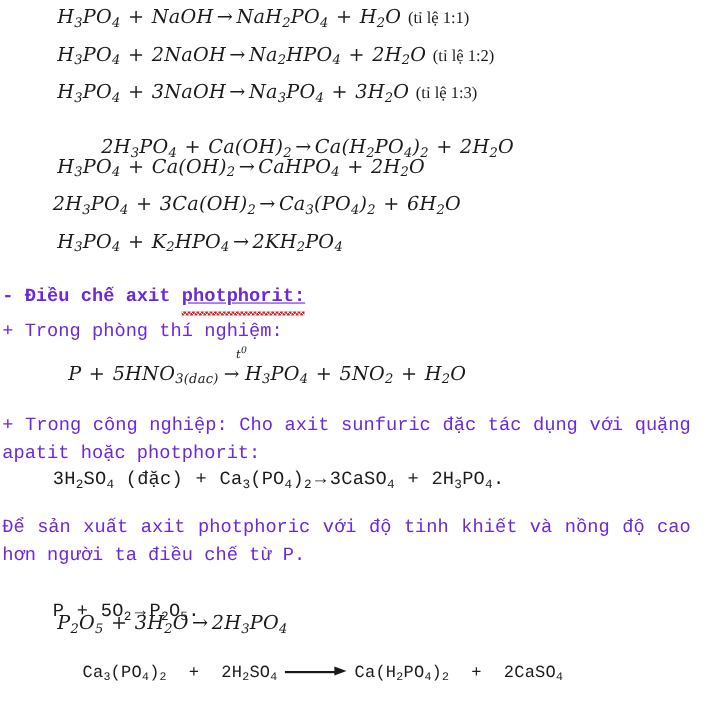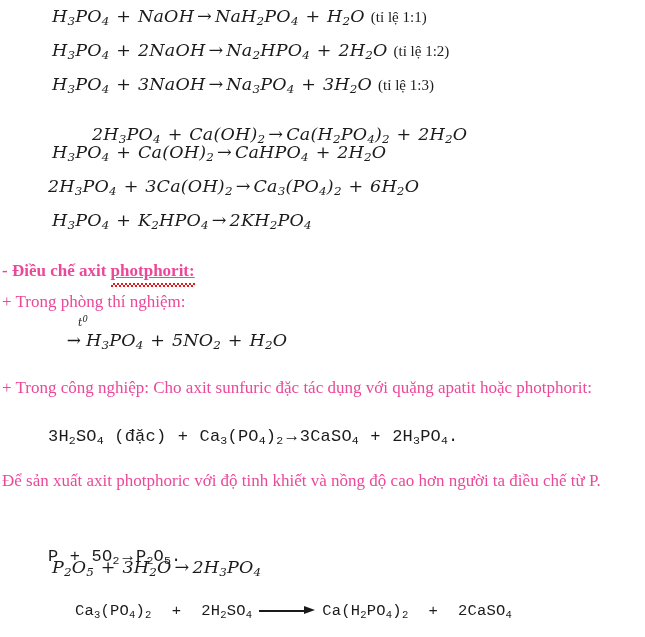--- a/index.html
+++ b/index.html
@@ -56,24 +56,24 @@
     font-family: "Liberation Serif", "DejaVu Serif", serif;
     font-size: 15px;
     padding-left: 6px;
     letter-spacing: 0;
     margin-top: 24px;
   }
 
   
   .para {
     position: absolute;
-    font-family: Liberation Serif, serif;
+    font-family: Liberation Mono, monospace;
     font-size: 17px;
     line-height: 25px;
-    color: #ec4899;
+    color: #6d28d9;
   }
   .para.justify {
     text-align: justify;
     text-align-last: left;
   }
   .para b {
     font-weight: bold;
   }
   .u-line {
     text-decoration: underline;
@@ -184,21 +184,21 @@
 </div>
 
 <div class="para" style="left:2px; top:258px; width:620px;">
   <b><span>-</span>
   <span>Điều chế axit </span><span class="u-line spell">photphorit:</span></b>
 </div>
 
 <div class="para" style="left:2px; top:289px; width:620px;">+ Trong phòng thí nghiệm:</div>
 
 <div class="mathline" style="left:62px; top:330px;">
-  <span class="arrow-cond"><span class="cond">t<sup>0</sup></span><span class="ar">→</span></span><span>H<sub>3</sub>PO<sub>4</sub> <span class="op">+</span> 5NO<sub>2</sub> <span class="op">+</span> H<sub>2</sub>O</span>
+  <span>P <span class="op">+</span> 5HNO<sub>3(dac)</sub></span><span class="arrow-cond"><span class="cond">t<sup>0</sup></span><span class="ar">→</span></span><span>H<sub>3</sub>PO<sub>4</sub> <span class="op">+</span> 5NO<sub>2</sub> <span class="op">+</span> H<sub>2</sub>O</span>
 </div>
 
 <div class="para justify" style="left:2px; top:375px; width:626px;">+ Trong công nghiệp: Cho axit sunfuric đặc tác dụng với quặng apatit hoặc photphorit:</div>
 
 <div class="mathline upright" style="left:48px; top:427px; font-size:17px;">
   <span>3H<sub>2</sub>SO<sub>4</sub> (đặc) <span class="op">+</span> Ca<sub>3</sub>(PO<sub>4</sub>)<sub>2</sub></span><span class="arrow">→</span><span>3CaSO<sub>4</sub> <span class="op">+</span> 2H<sub>3</sub>PO<sub>4</sub>.</span>
 </div>
 
 <div class="para justify" style="left:2px; top:468px; width:626px;">Để sản xuất axit photphoric với độ tinh khiết và nồng độ cao hơn người ta điều chế từ P.</div>
 

